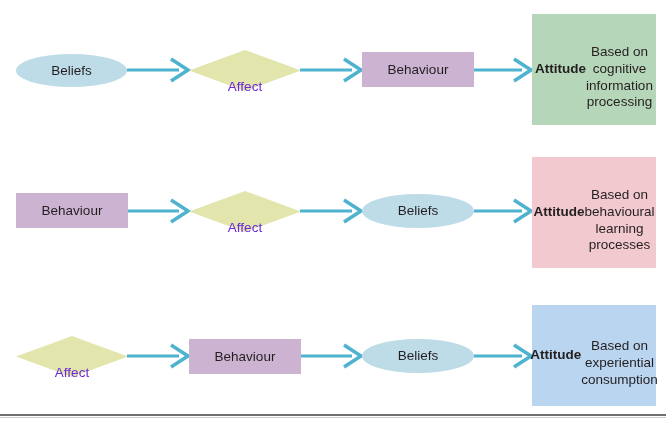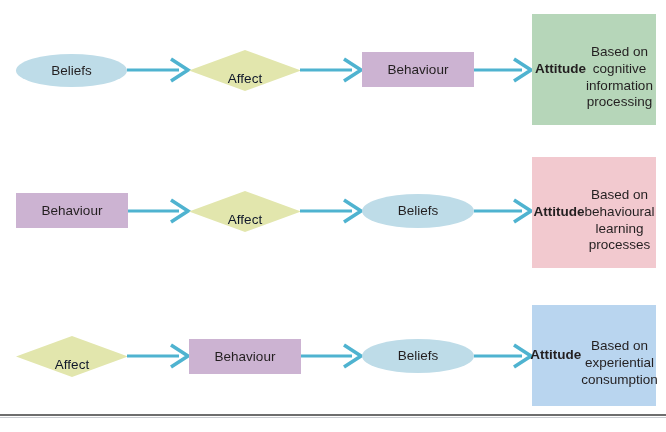--- a/index.html
+++ b/index.html
@@ -53,28 +53,28 @@
   .diamond-shape {
     position: absolute;
     left: 0;
     top: 0;
     width: 100%;
     height: 100%;
   }
   .diamond-label {
     position: absolute;
     left: 0;
-    top: 8px;
+    top: 16px;
     width: 100%;
     height: 100%;
     display: flex;
     align-items: center;
     justify-content: center;
     font-size: 13.5px;
-    color: #0f172a;
+    color: #6d28d9;
   }
 
   
   .attitude-box {
     position: absolute;
     left: 532px;
     width: 124px;
     box-sizing: border-box;
     display: flex;
     align-items: center;

